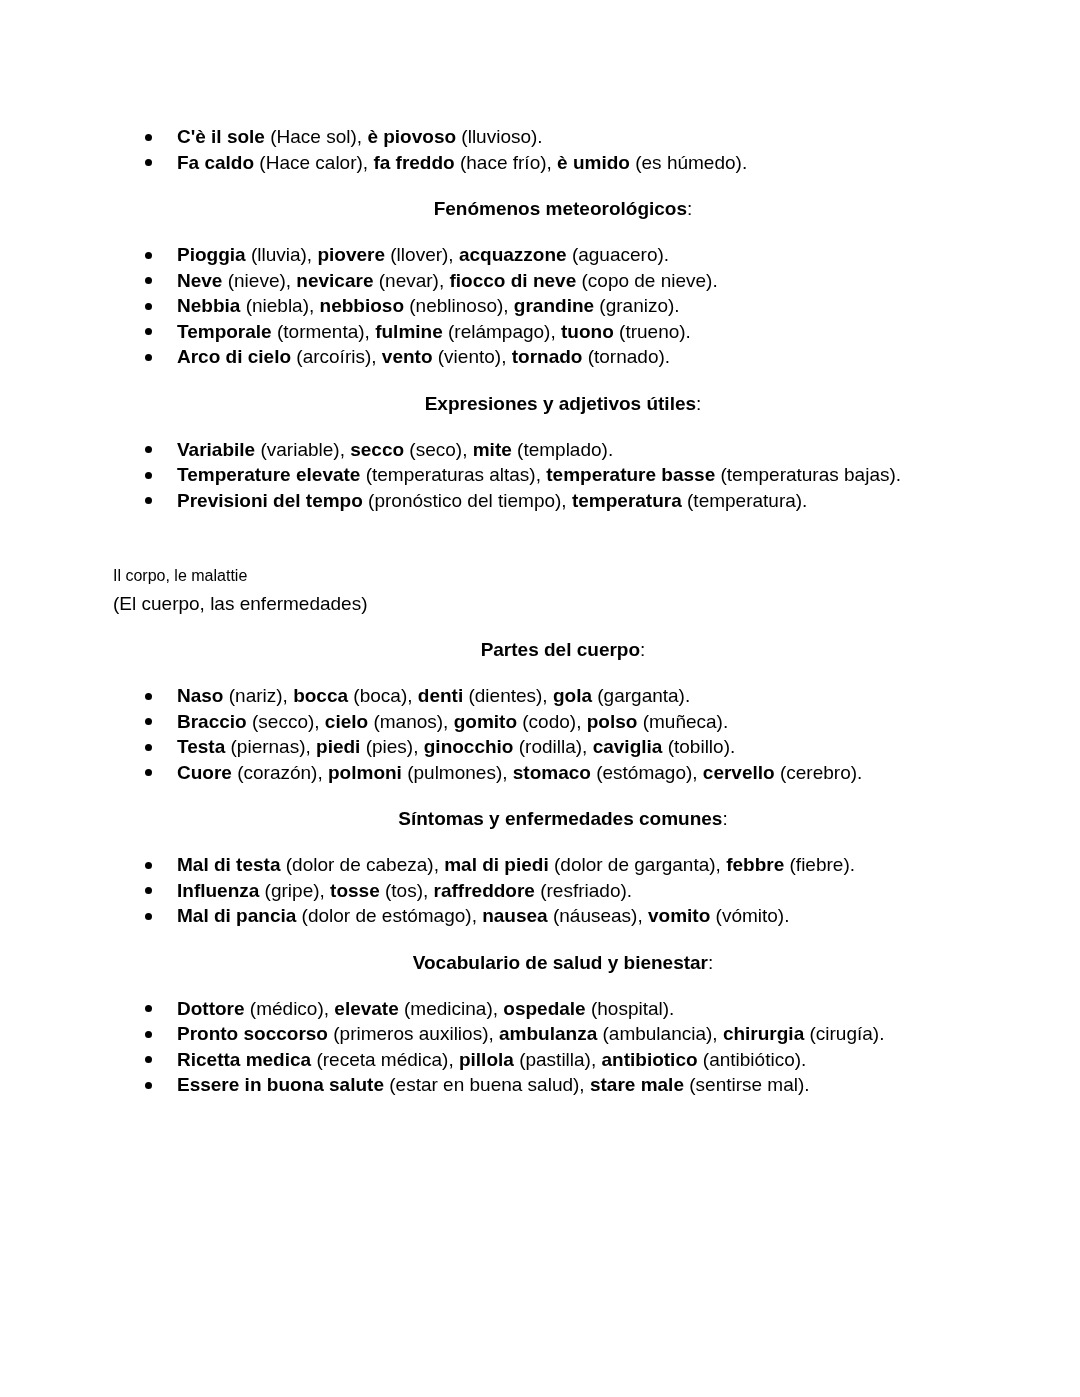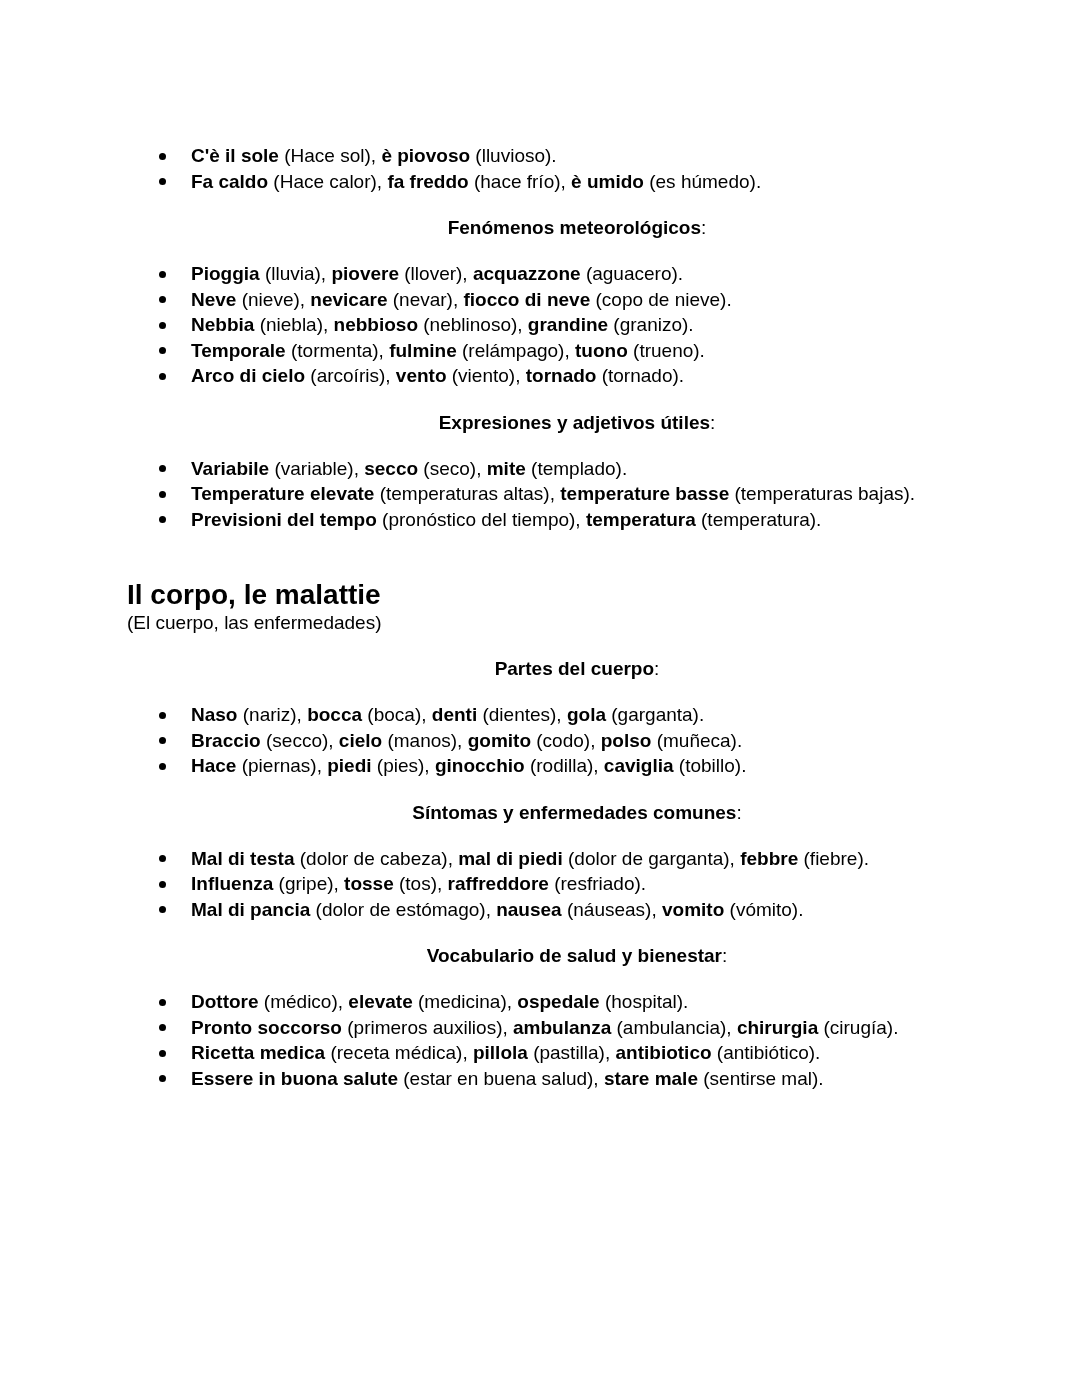--- a/index.html
+++ b/index.html
@@ -1,34 +1,34 @@
 <!DOCTYPE html>
 <html><head>
 <meta charset="utf-8">
 <style>
   html, body { margin: 0; padding: 0; background: #ffffff; }
   body {
     width: 1080px; height: 1397px; position: relative; overflow: hidden;
     font-family: "Liberation Sans", sans-serif; color: #000000;
     font-size: 19px;
   }
-  .page { position: absolute; left: 127px; top: 124px; width: 900px; margin-top: 19px; }
+  .page { position: absolute; left: 113px; top: 124px; width: 900px; }
   ul.bullets { list-style: none; margin: 0; padding: 0; }
   ul.bullets li {
     position: relative; padding-left: 64px; height: 25.5px; line-height: 25.5px;
     white-space: nowrap;
   }
   ul.bullets li .dot {
     position: absolute; left: 32px; top: 9.5px; width: 7px; height: 7px;
     border-radius: 50%; background: #000;
   }
   .b { font-weight: bold; }
   .subhead { font-weight: bold; height: 25px; line-height: 25px; text-align: center; }
   .subhead .colon { font-weight: normal; }
-  .h2 { font-size: 28px; font-weight: bold; line-height: 30px; height: 30px; }
+  .h2 { font-size: 16px; font-weight: normal; line-height: 30px; height: 30px; }
   .h2sub { line-height: 25px; height: 25px; }
   .gap-sm { height: 21px; }
   .gap-lg { height: 48px; }
 </style>
 </head>
 <body>
 
 <div class="page">
 
   <ul class="bullets">
@@ -59,21 +59,22 @@
   <div class="gap-lg"></div>
   <div class="h2">Il corpo, le malattie</div>
   <div class="h2sub">(El cuerpo, las enfermedades)</div>
 
   <div class="gap-sm"></div>
   <div class="subhead"><span>Partes del cuerpo</span><span class="colon">:</span></div>
   <div class="gap-sm"></div>
   <ul class="bullets">
       <li><span class="dot"></span><span class="b">Naso</span><span> (nariz), </span><span class="b">bocca</span><span> (boca), </span><span class="b">denti</span><span> (dientes), </span><span class="b">gola</span><span> (garganta).</span></li>
       <li><span class="dot"></span><span class="b">Braccio</span><span> (secco), </span><span class="b">cielo</span><span> (manos), </span><span class="b">gomito</span><span> (codo), </span><span class="b">polso</span><span> (muñeca).</span></li>
-      <li><span class="dot"></span><span class="b">Hace</span><span> (piernas), </span><span class="b">piedi</span><span> (pies), </span><span class="b">ginocchio</span><span> (rodilla), </span><span class="b">caviglia</span><span> (tobillo).</span></li>
+      <li><span class="dot"></span><span class="b">Testa</span><span> (piernas), </span><span class="b">piedi</span><span> (pies), </span><span class="b">ginocchio</span><span> (rodilla), </span><span class="b">caviglia</span><span> (tobillo).</span></li>
+      <li><span class="dot"></span><span class="b">Cuore</span><span> (corazón), </span><span class="b">polmoni</span><span> (pulmones), </span><span class="b">stomaco</span><span> (estómago), </span><span class="b">cervello</span><span> (cerebro).</span></li>
     </ul>
 
   <div class="gap-sm"></div>
   <div class="subhead"><span>Síntomas y enfermedades comunes</span><span class="colon">:</span></div>
   <div class="gap-sm"></div>
   <ul class="bullets">
       <li><span class="dot"></span><span class="b">Mal di testa</span><span> (dolor de cabeza), </span><span class="b">mal di piedi</span><span> (dolor de garganta), </span><span class="b">febbre</span><span> (fiebre).</span></li>
       <li><span class="dot"></span><span class="b">Influenza</span><span> (gripe), </span><span class="b">tosse</span><span> (tos), </span><span class="b">raffreddore</span><span> (resfriado).</span></li>
       <li><span class="dot"></span><span class="b">Mal di pancia</span><span> (dolor de estómago), </span><span class="b">nausea</span><span> (náuseas), </span><span class="b">vomito</span><span> (vómito).</span></li>
     </ul>

